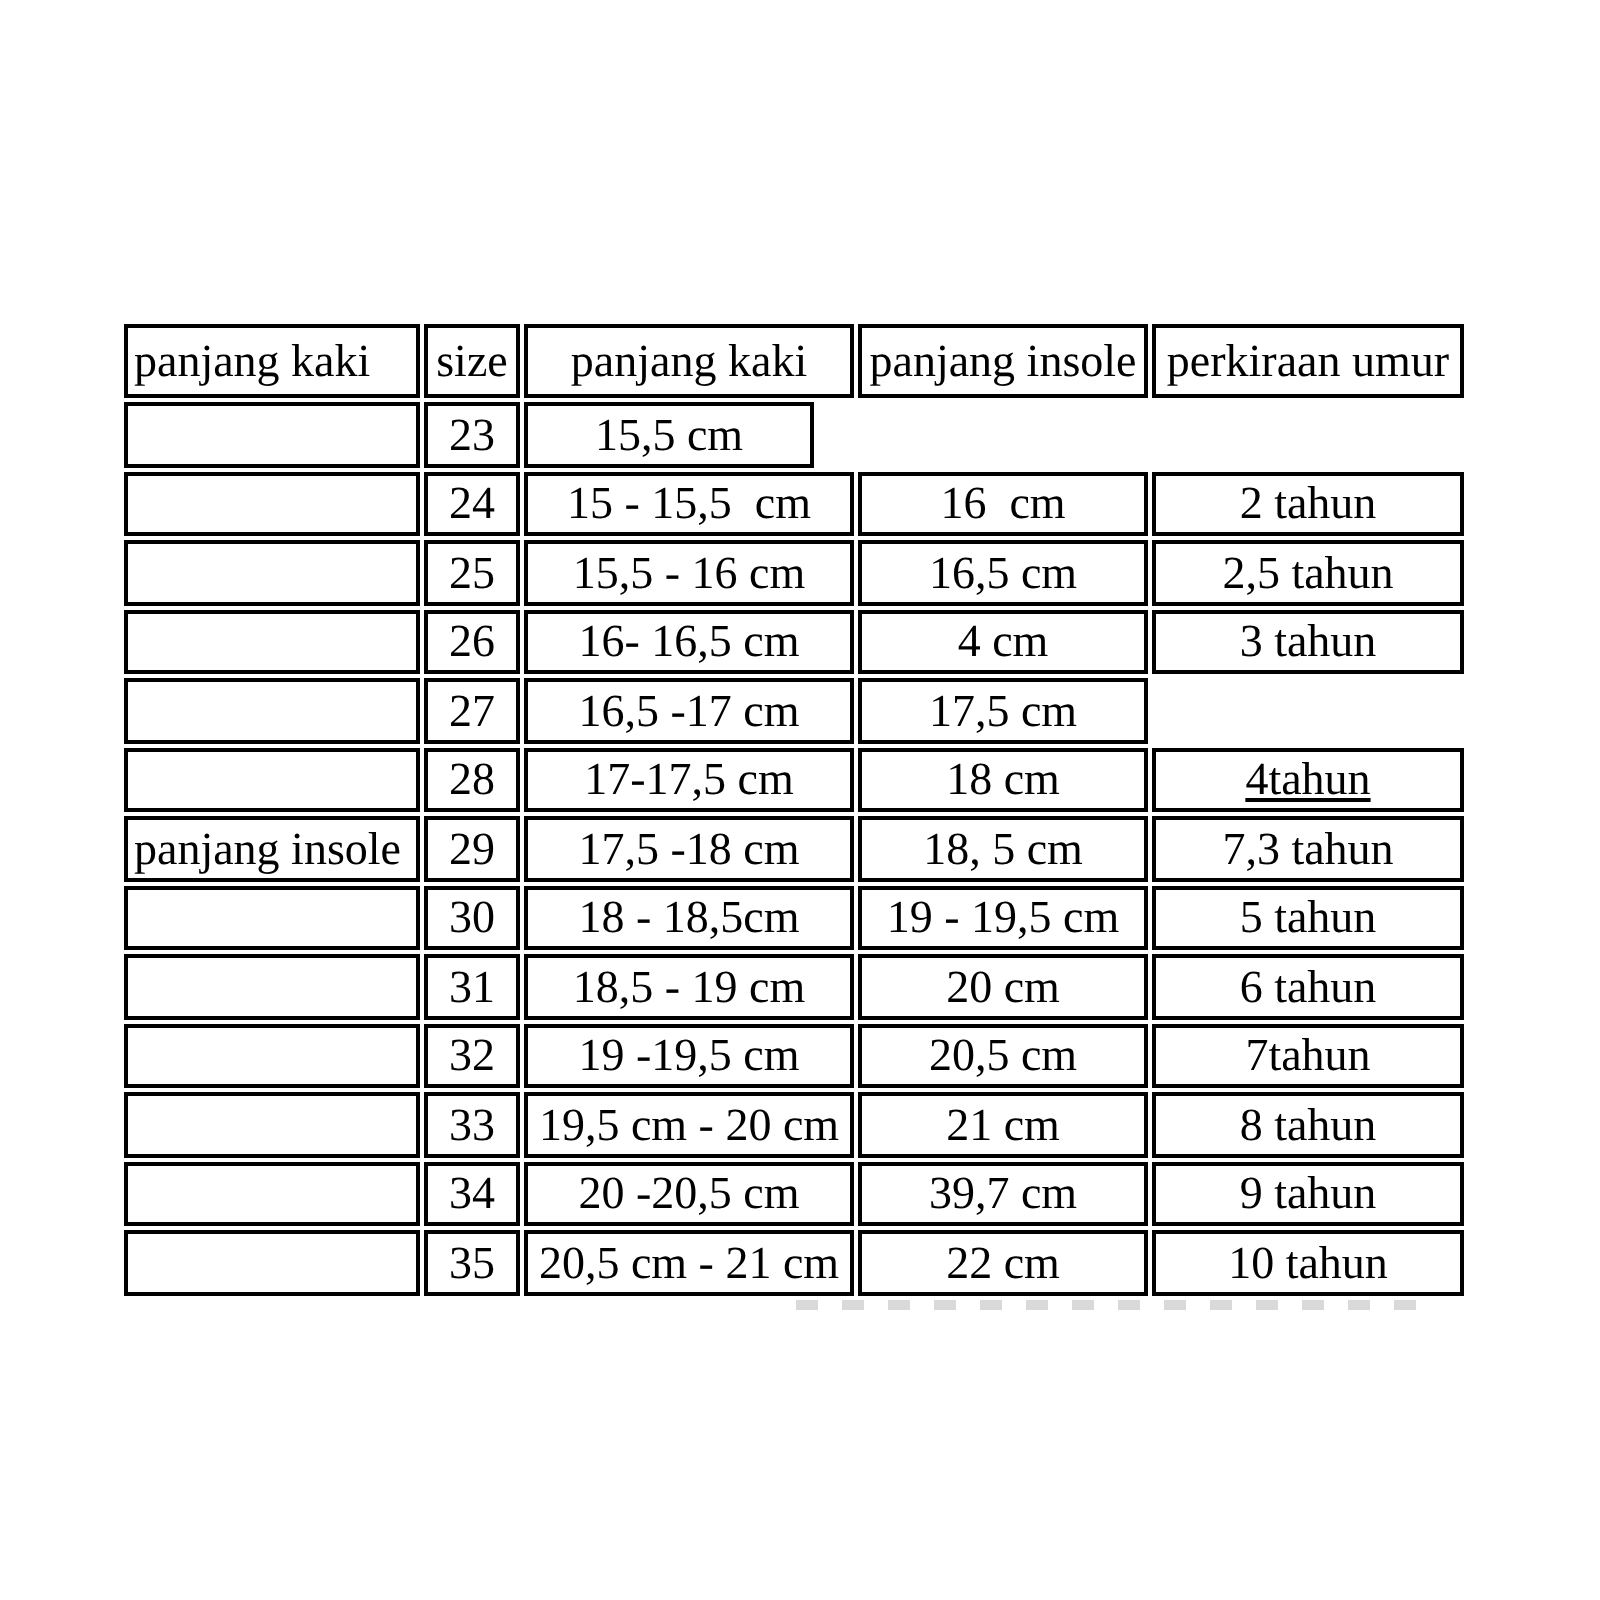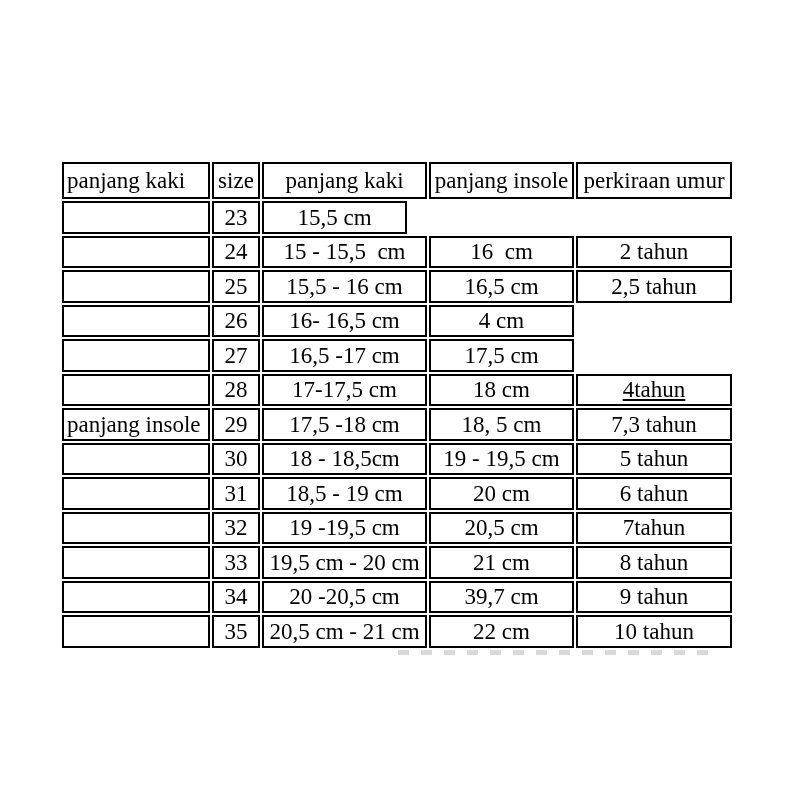--- a/index.html
+++ b/index.html
@@ -80,20 +80,21 @@
     <div class="cell c2">25</div>
     <div class="cell c3">15,5 - 16 cm</div>
     <div class="cell c4">16,5 cm</div>
     <div class="cell c5">2,5 tahun</div>
   </div>
       <div class="row">
     <div class="cell c1"></div>
     <div class="cell c2">26</div>
     <div class="cell c3">16- 16,5 cm</div>
     <div class="cell c4">4 cm</div>
+    <div class="cell c5">3 tahun</div>
   </div>
       <div class="row">
     <div class="cell c1"></div>
     <div class="cell c2">27</div>
     <div class="cell c3">16,5 -17 cm</div>
     <div class="cell c4">17,5 cm</div>
   </div>
       <div class="row">
     <div class="cell c1"></div>
     <div class="cell c2">28</div>

